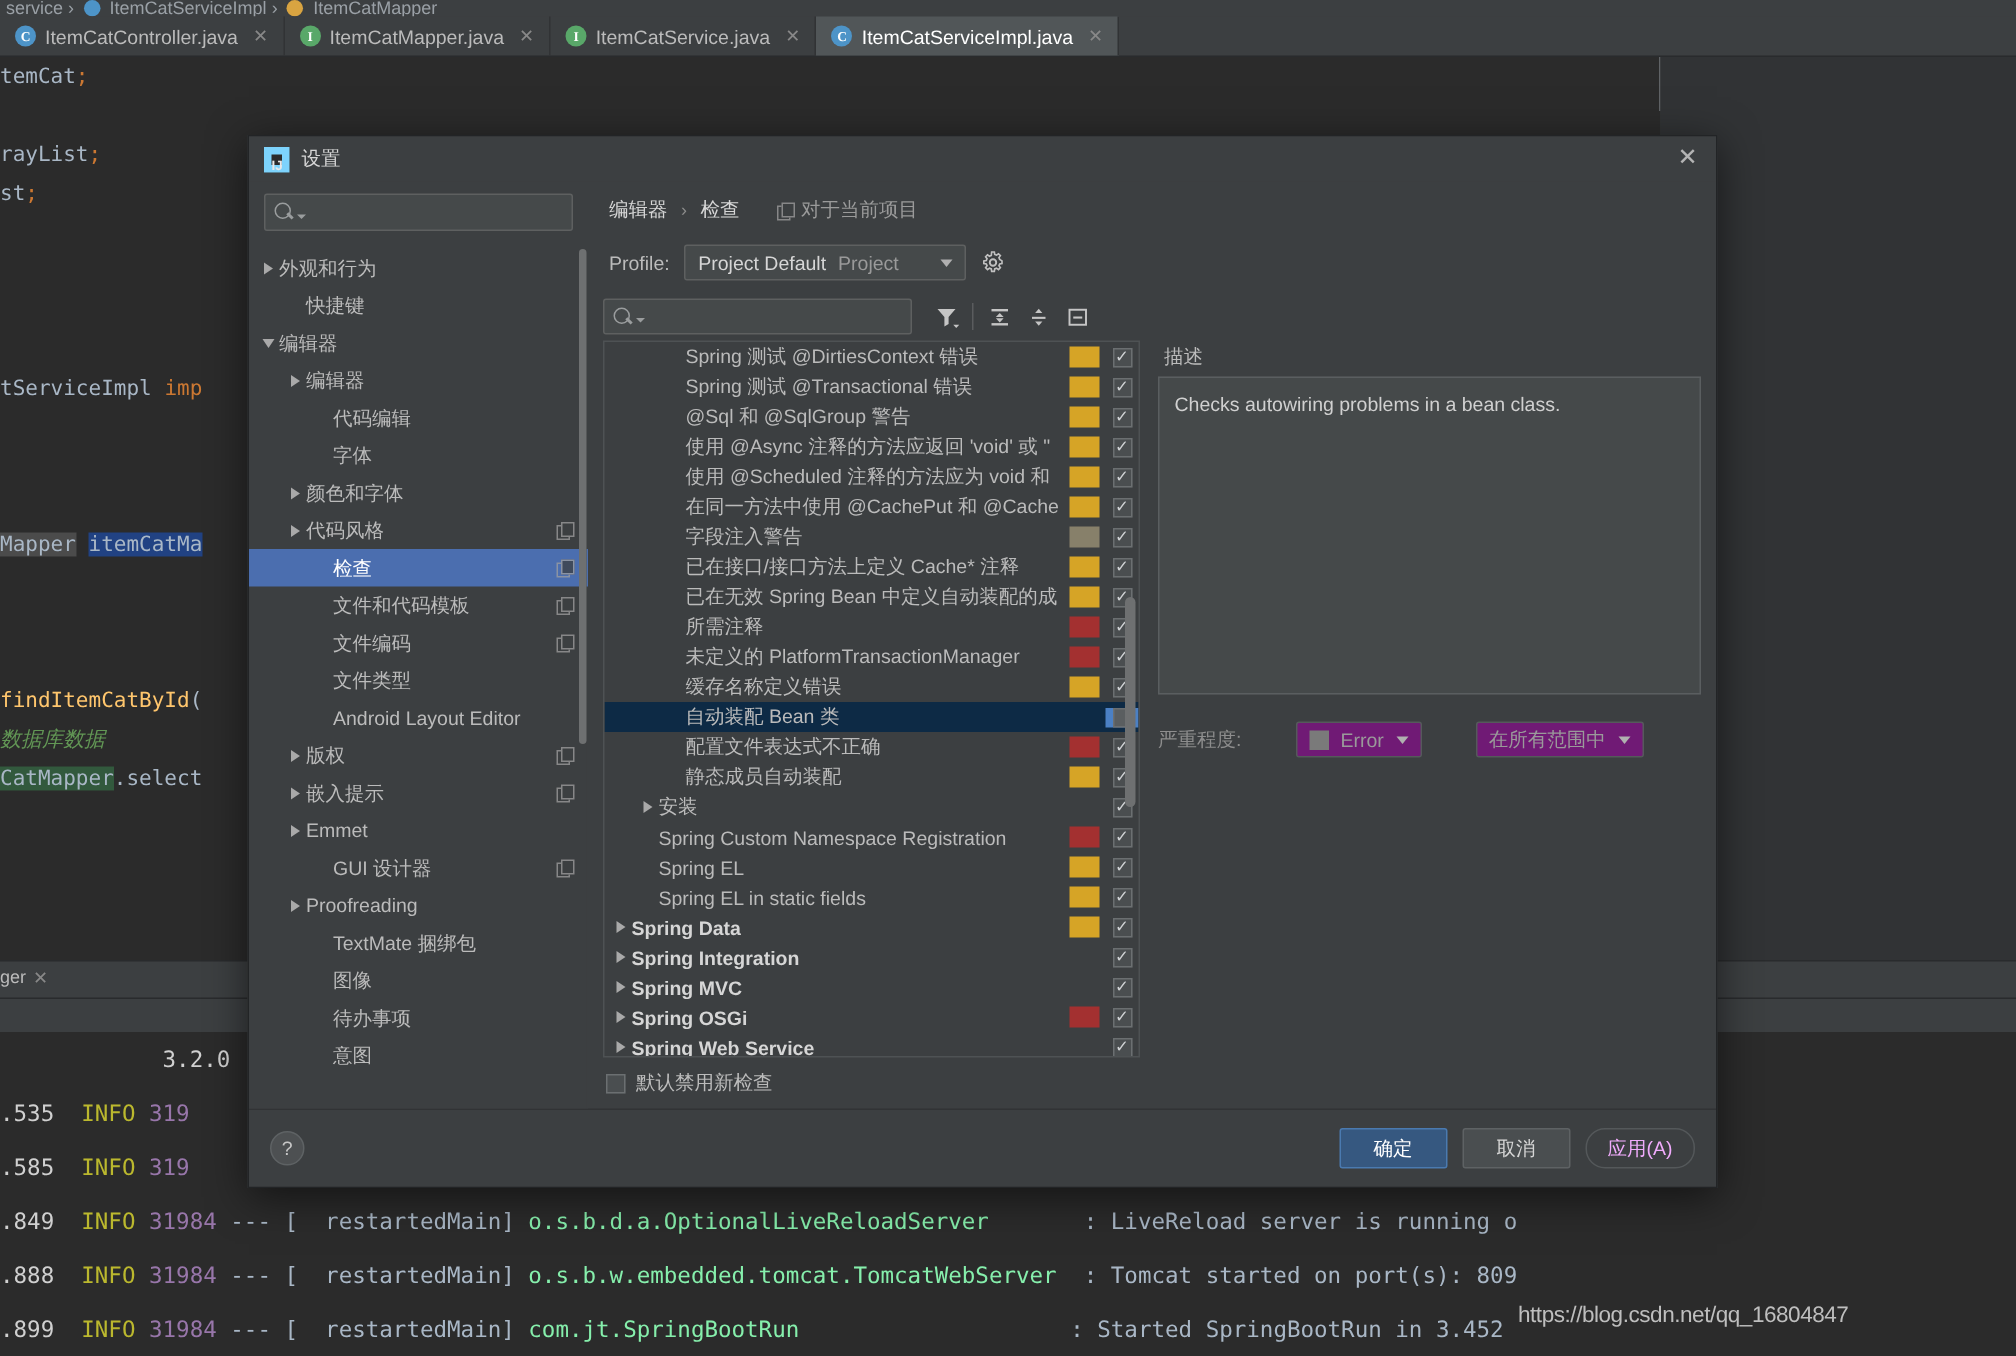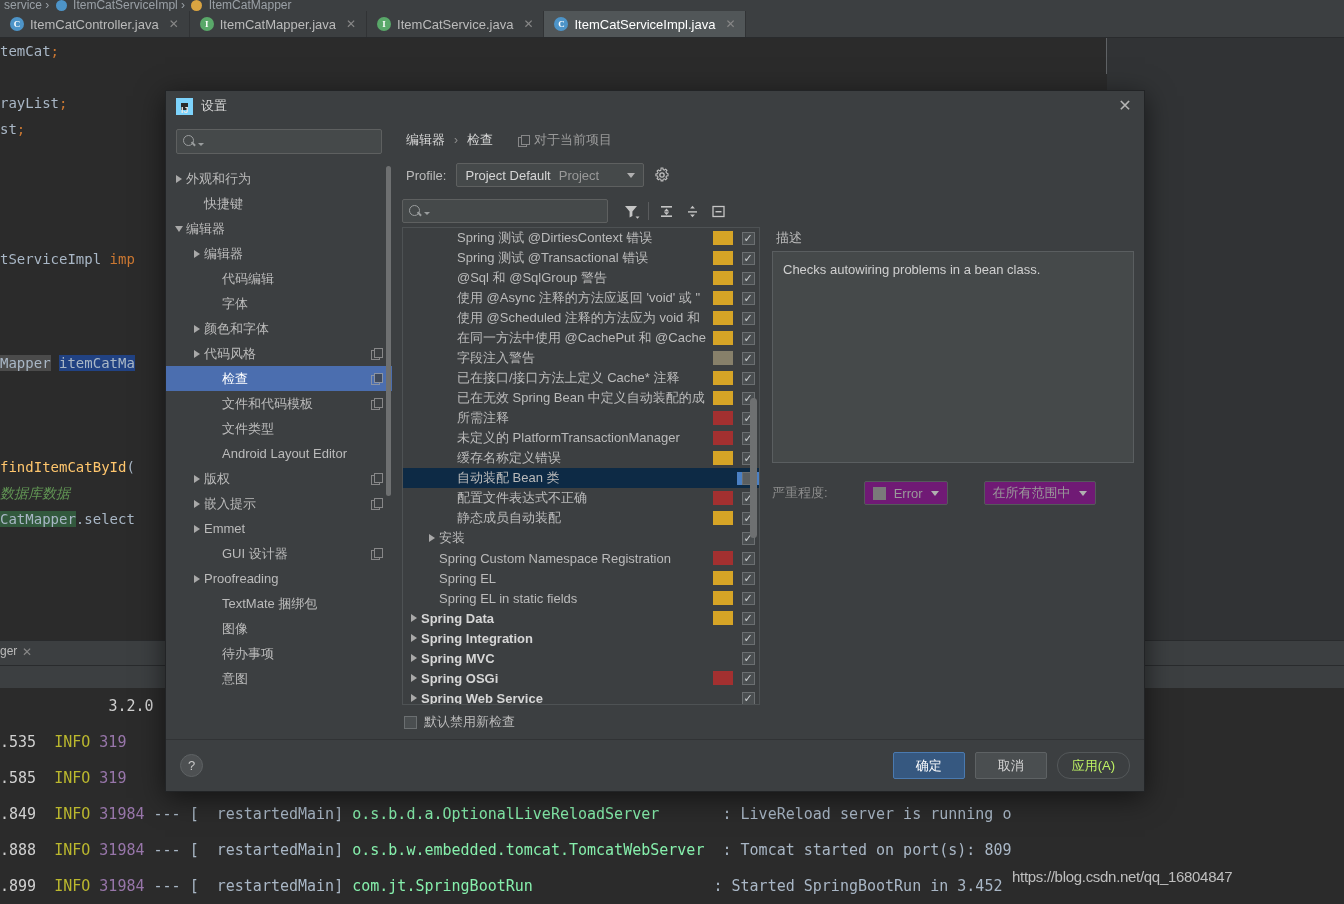--- a/index.html
+++ b/index.html
@@ -220,21 +220,21 @@
   .helpbtn {
     width:23px; height:23px; border-radius:50%; background:#4d5052; border:1px solid #5e6264;
     color:#c7c7c7; font-size:13px; text-align:center; line-height:21px;
   }
   .btn {
     min-width:72px; height:27px; padding:0 14px; border:1px solid #5e6264;
     background:#4a4e50; color:#d6d6d6; font-size:13px; border-radius:2px;
     display:flex; align-items:center; justify-content:center;
   }
   .btn.primary { background:#365880; border-color:#4a7ab0; color:#ffffff; }
-  .btn.disabled { color:#bef264; background:#42464800; border-color:#54585a;border-radius:13px; }
+  .btn.disabled { color:#f0abfc; background:#42464800; border-color:#54585a;border-radius:13px; }
   .spacer { flex:1; }
 </style>
 </head>
 <body>
 
 <div id="ide">
 
   <div class="breadcrumb-strip">
     <span>service</span>
     <span class="sep"> › </span>
@@ -353,20 +353,25 @@
             <span class="copy-ic"></span>
           </div>
           <div class="tnode ind2 selected">
             <span class="tw"></span>
             <span>检查</span>
             <span class="copy-ic"></span>
           </div>
           <div class="tnode ind2">
             <span class="tw"></span>
             <span>文件和代码模板</span>
+            <span class="copy-ic"></span>
+          </div>
+          <div class="tnode ind2">
+            <span class="tw"></span>
+            <span>文件编码</span>
             <span class="copy-ic"></span>
           </div>
           <div class="tnode ind2">
             <span class="tw"></span>
             <span>文件类型</span>
           </div>
           <div class="tnode ind2">
             <span class="tw"></span>
             <span>Android Layout Editor</span>
           </div>

